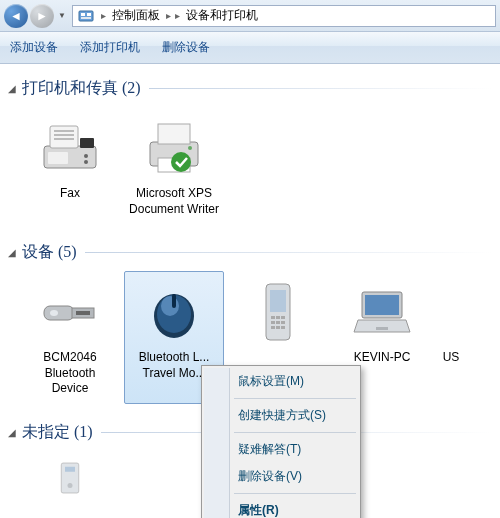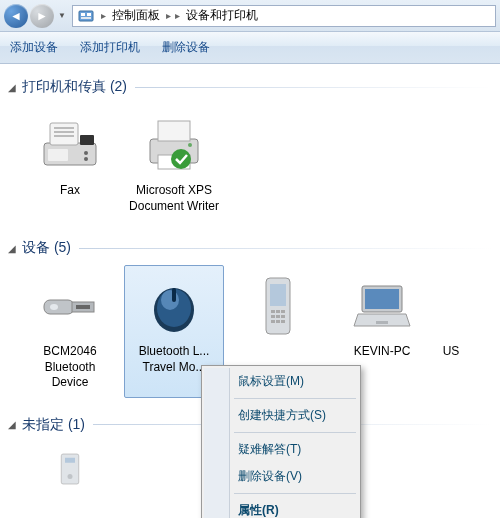--- a/index.html
+++ b/index.html
@@ -39,21 +39,21 @@
       height: 32px;
       background: linear-gradient(to bottom, #f4f8fc, #e0ecf6 45%, #d4e2f0 46%, #dae6f2);
       border-bottom: 1px solid #b4c4d8;
       display: flex; align-items: center; padding: 4px 10px;
     }
     .toolbar-item { color: #164a8a; margin-right: 22px; cursor: pointer; }
     .content { padding: 8px; }
     .section { margin-bottom: 10px; }
     .section-header { display: flex; align-items: center; padding: 6px 0; }
     .collapse-tri { width: 10px; color: #5a5a5a; font-size: 10px; margin-right: 4px; }
-    .section-title { color: #1a3c6e; font-size: 14px; }
+    .section-title { color: #1a3c6e; font-size: 16px; font-family: Liberation Serif, serif; }
     .section-line { flex:1; height:1px; background:linear-gradient(to right,#c4d2e4,transparent); margin-left:8px; }
     .items { display: flex; flex-wrap: wrap; padding-left: 10px; }
     .item {
       width: 100px; text-align: center;
       padding: 6px 4px; margin: 2px; cursor: pointer;
       border: 1px solid transparent; border-radius: 2px;
     }
     .item.selected { background: linear-gradient(to bottom,#e4f0fb,#cde4f7); border:1px solid #7da2ce; }
     .item-icon { width: 68px; height: 68px; margin: 0 auto 4px; display:flex; align-items:center; justify-content:center; }
     .item-label { color: #000; line-height: 1.3; text-align: center; }

